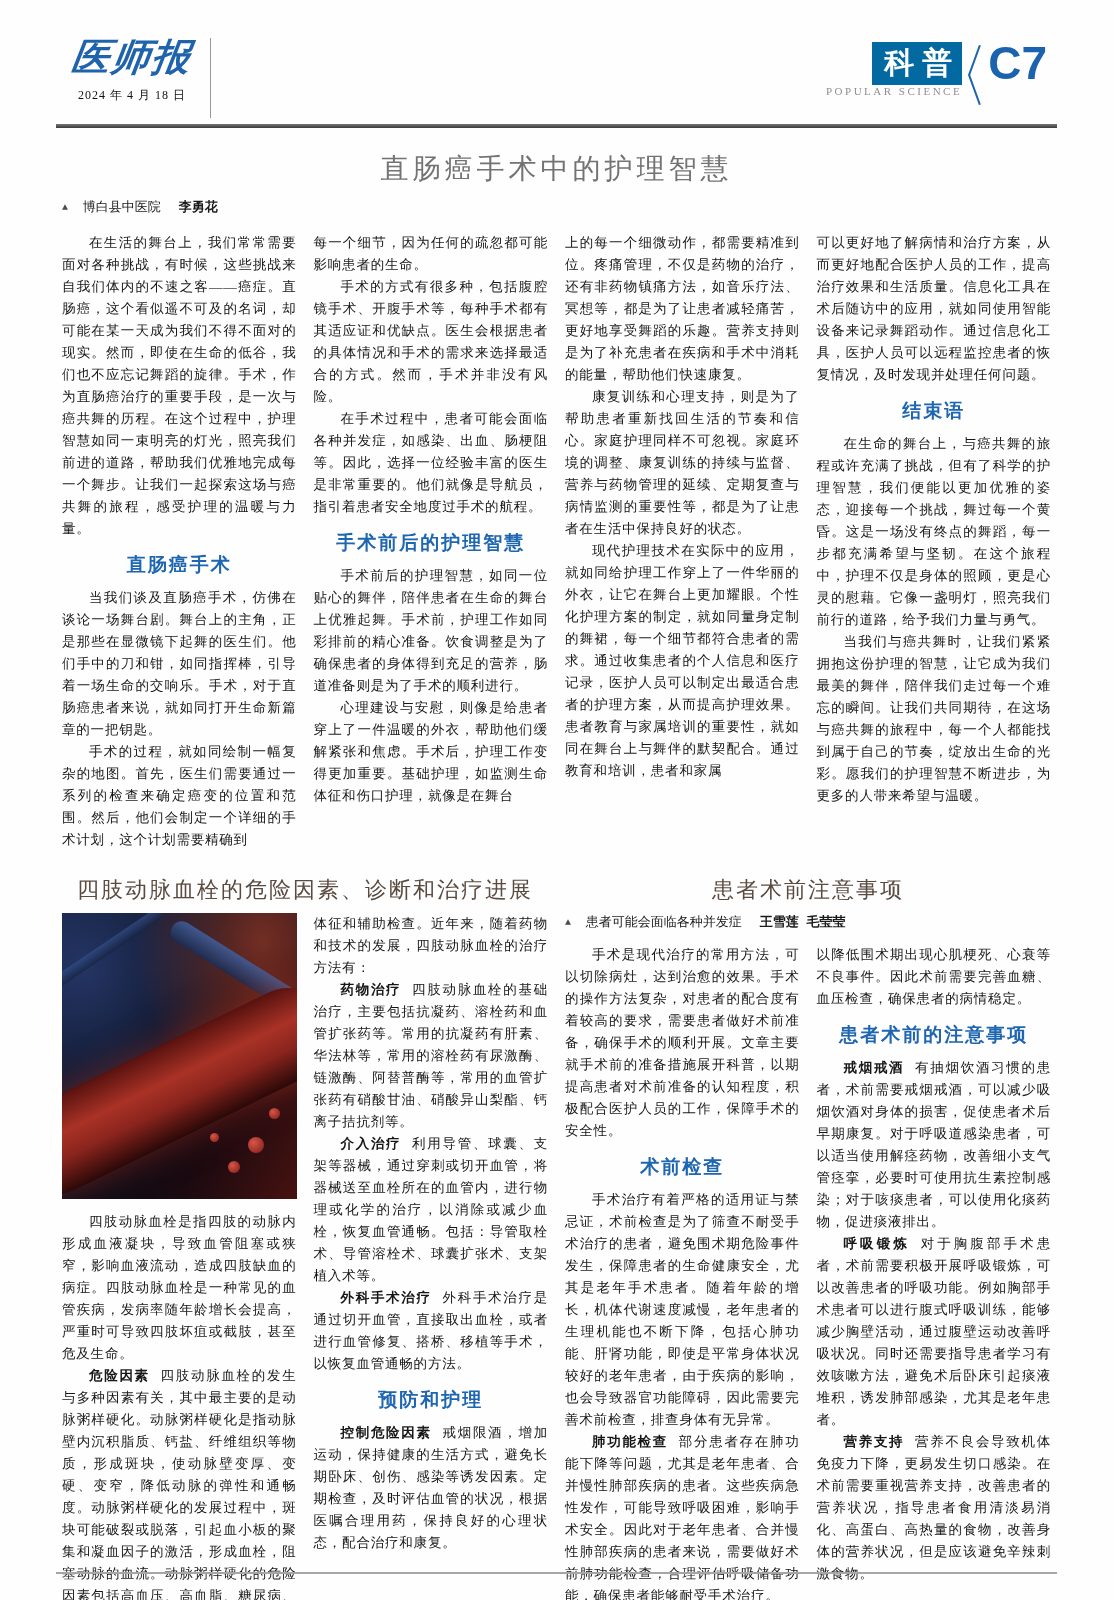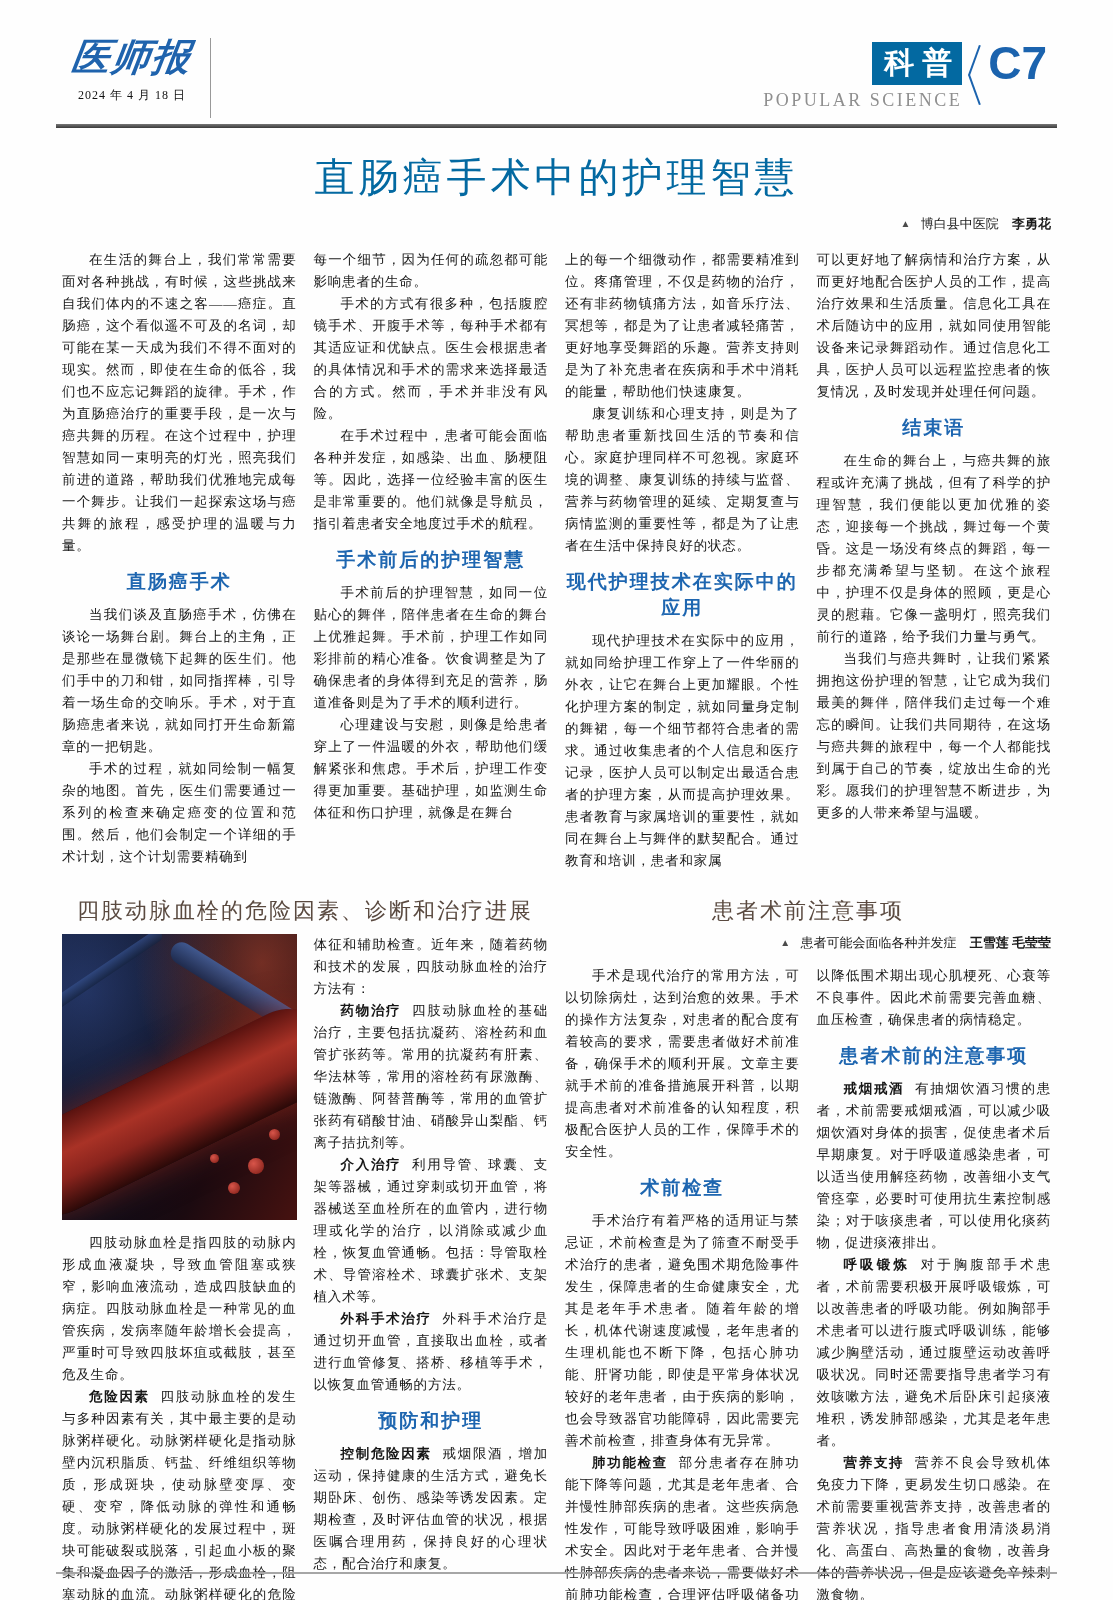--- a/index.html
+++ b/index.html
@@ -11,34 +11,34 @@
   .mast{display:flex;flex-direction:column;align-items:center;}
   .mast-logo{font-family:"Liberation Serif",serif;font-style:italic;font-weight:bold;
              font-size:38px;color:#1f63ad;line-height:1.05;transform:skewX(-8deg);letter-spacing:2px;}
   .mast-date{font-size:12px;color:#111;margin-top:9px;letter-spacing:1px;white-space:nowrap;}
   .vrule{width:1px;background:#999;height:80px;margin:0 14px 0 18px;}
   .editor-info{font-size:11px;color:#222;line-height:1.85;padding-top:1px;font-family:"Liberation Sans",sans-serif;}
   .sec-right{margin-left:auto;display:flex;align-items:flex-start;padding-top:4px;}
   .sec-col{display:flex;flex-direction:column;align-items:flex-end;}
   .kepu{background:#0369a1;color:#fff;font-family:"Liberation Sans",sans-serif;font-weight:bold;
         font-size:30px;letter-spacing:8px;padding:4px 2px 4px 12px;line-height:1.15;}
-  .sec-en{color:#8f8f8f;font-size:18px;letter-spacing:2.5px;margin-top:5px;white-space:nowrap;}
+  .sec-en{color:#8f8f8f;font-size:11px;letter-spacing:2.5px;white-space:nowrap;}
   .chev{width:20px;height:64px;position:relative;margin:0 3px 0 1px;}
   .chev::before,.chev::after{content:"";position:absolute;width:2px;height:32px;background:#1b63ae;left:5px;}
   .chev::before{top:1px;transform:rotate(20deg);transform-origin:bottom left;}
   .chev::after{top:33px;transform:rotate(-20deg);transform-origin:top left;}
   .pageno{font-family:"Liberation Sans",sans-serif;font-weight:bold;color:#1b63ae;font-size:46px;line-height:0.95;margin-left:2px;}
   .rule{height:4px;background:linear-gradient(#777,#3a3a3a);margin:0 56px;}
   .bottom-rule{position:absolute;left:56px;right:56px;bottom:26px;height:2px;background:#a6a6a6;}
 
   
   .a1{padding:14px 62px 0;}
-  .a1-title{text-align:center;font-family:"Liberation Sans",sans-serif;font-weight:500;color:#0369a1;
-            font-size:40px;margin:8px 0 10px;letter-spacing:4px;}
-  .byline{text-align:right;font-size:13px;color:#1a1a1a;margin:0 0 16px;font-family:Liberation Serif, serif;}
+  .a1-title{text-align:center;font-family:"Liberation Sans",sans-serif;font-weight:500;color:#737373;
+            font-size:28px;margin:8px 0 10px;letter-spacing:4px;}
+  .byline{text-align:left;font-size:13px;color:#1a1a1a;margin:0 0 16px;font-family:Liberation Mono, monospace;}
   .tri{font-size:10px;color:#4a4a4a;margin-right:7px;vertical-align:1px;}
   .auth{font-weight:bold;margin-left:10px;}
   .cols{display:flex;gap:17px;}
   .col{flex:1 1 0;min-width:0;}
   .body-p{margin:0;text-align:justify;font-size:13.5px;line-height:22px;letter-spacing:0.8px;text-indent:2em;}
   .body-p.cont{text-indent:0;}
   .col-heading{font-family:"Liberation Sans",sans-serif;color:#1e66b0;font-size:19px;text-align:center;
                margin:12px 0 9px;font-weight:bold;letter-spacing:2px;}
   .lead{font-family:"Liberation Sans",sans-serif;font-weight:bold;margin-right:0.8em;letter-spacing:0.8px;}
 
@@ -109,21 +109,20 @@
           <p class="body-p cont">每一个细节，因为任何的疏忽都可能影响患者的生命。</p>
           <p class="body-p">手术的方式有很多种，包括腹腔镜手术、开腹手术等，每种手术都有其适应证和优缺点。医生会根据患者的具体情况和手术的需求来选择最适合的方式。然而，手术并非没有风险。</p>
           <p class="body-p">在手术过程中，患者可能会面临各种并发症，如感染、出血、肠梗阻等。因此，选择一位经验丰富的医生是非常重要的。他们就像是导航员，指引着患者安全地度过手术的航程。</p>
           <h3 class="col-heading">手术前后的护理智慧</h3>
           <p class="body-p">手术前后的护理智慧，如同一位贴心的舞伴，陪伴患者在生命的舞台上优雅起舞。手术前，护理工作如同彩排前的精心准备。饮食调整是为了确保患者的身体得到充足的营养，肠道准备则是为了手术的顺利进行。</p>
           <p class="body-p">心理建设与安慰，则像是给患者穿上了一件温暖的外衣，帮助他们缓解紧张和焦虑。手术后，护理工作变得更加重要。基础护理，如监测生命体征和伤口护理，就像是在舞台</p>
         </div>
       <div class="col">
           <p class="body-p cont">上的每一个细微动作，都需要精准到位。疼痛管理，不仅是药物的治疗，还有非药物镇痛方法，如音乐疗法、冥想等，都是为了让患者减轻痛苦，更好地享受舞蹈的乐趣。营养支持则是为了补充患者在疾病和手术中消耗的能量，帮助他们快速康复。</p>
           <p class="body-p">康复训练和心理支持，则是为了帮助患者重新找回生活的节奏和信心。家庭护理同样不可忽视。家庭环境的调整、康复训练的持续与监督、营养与药物管理的延续、定期复查与病情监测的重要性等，都是为了让患者在生活中保持良好的状态。</p>
-          <h3 class="col-heading">现代护理技术在实际中的应用</h3>
           <p class="body-p">现代护理技术在实际中的应用，就如同给护理工作穿上了一件华丽的外衣，让它在舞台上更加耀眼。个性化护理方案的制定，就如同量身定制的舞裙，每一个细节都符合患者的需求。通过收集患者的个人信息和医疗记录，医护人员可以制定出最适合患者的护理方案，从而提高护理效果。患者教育与家属培训的重要性，就如同在舞台上与舞伴的默契配合。通过教育和培训，患者和家属</p>
         </div>
       <div class="col">
           <p class="body-p cont">可以更好地了解病情和治疗方案，从而更好地配合医护人员的工作，提高治疗效果和生活质量。信息化工具在术后随访中的应用，就如同使用智能设备来记录舞蹈动作。通过信息化工具，医护人员可以远程监控患者的恢复情况，及时发现并处理任何问题。</p>
           <h3 class="col-heading">结束语</h3>
           <p class="body-p">在生命的舞台上，与癌共舞的旅程或许充满了挑战，但有了科学的护理智慧，我们便能以更加优雅的姿态，迎接每一个挑战，舞过每一个黄昏。这是一场没有终点的舞蹈，每一步都充满希望与坚韧。在这个旅程中，护理不仅是身体的照顾，更是心灵的慰藉。它像一盏明灯，照亮我们前行的道路，给予我们力量与勇气。</p>
           <p class="body-p">当我们与癌共舞时，让我们紧紧拥抱这份护理的智慧，让它成为我们最美的舞伴，陪伴我们走过每一个难忘的瞬间。让我们共同期待，在这场与癌共舞的旅程中，每一个人都能找到属于自己的节奏，绽放出生命的光彩。愿我们的护理智慧不断进步，为更多的人带来希望与温暖。</p>
         </div>
     </div>
   </section>

